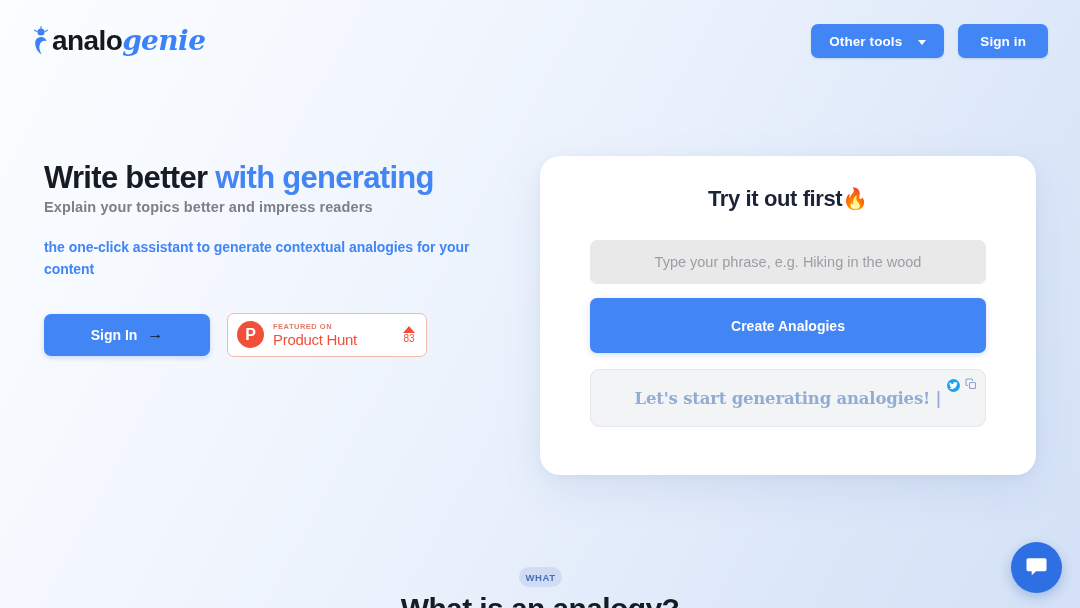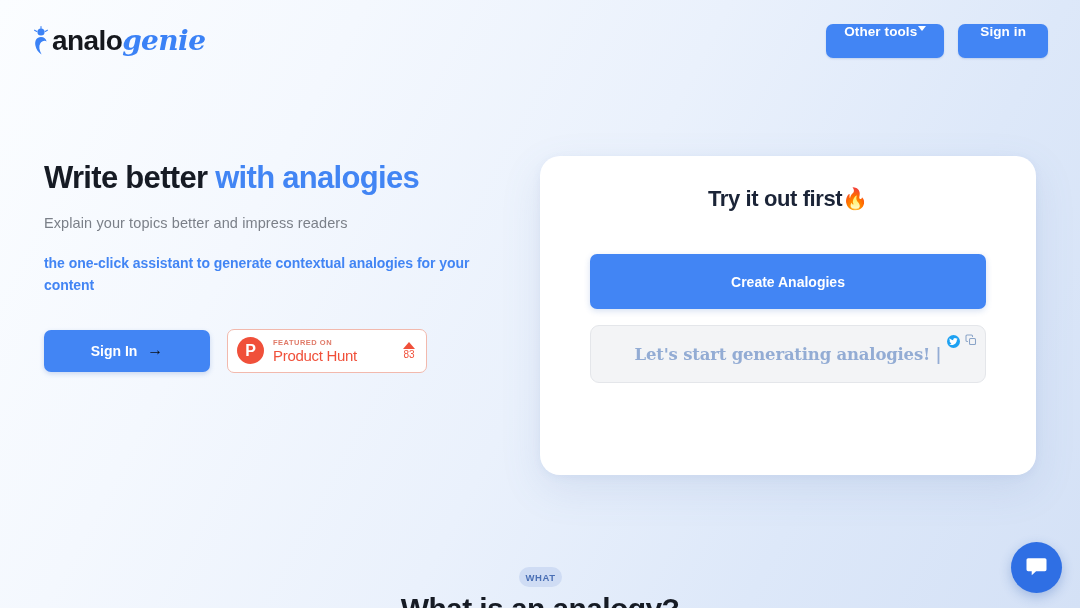--- a/index.html
+++ b/index.html
@@ -64,22 +64,23 @@
     background: #4285f4;
     color: #ffffff;
     border: none;
     border-radius: 7px;
     font-family: "Liberation Sans", sans-serif;
     font-size: 13.5px;
     font-weight: 700;
     letter-spacing: 0.1px;
     cursor: pointer;
     display: inline-flex;
-    justify-content: center;
-    gap: 1px;
+    align-items: center;
+    justify-content: center;
+    gap: 16px;
     box-shadow: 0 1px 2px rgba(40,90,180,.18);
   }
   .btn-other-tools { height: 34px; padding: 0 18px; }
   .btn-signin-top  { height: 34px; padding: 0 22px; }
   .caret {
     width: 0; height: 0;
     border-left: 4px solid transparent;
     border-right: 4px solid transparent;
     border-top: 5px solid #ffffff;
     display: inline-block;
@@ -96,24 +97,24 @@
   .hero-title {
     font-size: 31px;
     line-height: 1.18;
     font-weight: 700;
     letter-spacing: -0.7px;
     color: #161b24;
   }
   .hero-title .accent { color: #4285f4; }
 
   .hero-sub {
-    margin-top: 18px;
+    margin-top: 2px;
     font-size: 14.5px;
     color: #7b8089;
-    font-weight: 400;
+    font-weight: 700;
     letter-spacing: .1px;
   }
 
   .hero-tagline {
     margin-top: 21px;
     font-size: 14px;
     font-weight: 700;
     color: #4285f4;
     line-height: 1.62;
     letter-spacing: -0.05px;
@@ -368,21 +369,21 @@
   <div class="header-actions">
     <button class="btn-pill btn-other-tools">
       <span>Other tools</span>
       <span class="caret"></span>
     </button>
     <button class="btn-pill btn-signin-top">Sign in</button>
   </div>
 </div>
 
 <div class="hero-left">
-  <h1 class="hero-title"><span>Write better </span><span class="accent">with analogies</span></h1>
+  <h1 class="hero-title"><span>Write better </span><span class="accent">with generating</span></h1>
 
   <p class="hero-sub">Explain your topics better and impress readers</p>
 
   <p class="hero-tagline">the one-click assistant to generate contextual analogies for your content</p>
 
   <div class="hero-cta-row">
     <button class="btn-signin-hero">
       <span>Sign In</span>
       <span class="arrow">→</span>
     </button>
@@ -397,20 +398,21 @@
         <span class="ph-tri"></span>
         <span class="ph-count">83</span>
       </div>
     </div>
   </div>
 </div>
 
 <div class="demo-card">
   <div class="demo-title"><span>Try it out first</span><span class="fire">🔥</span></div>
 
+  <input class="phrase-input" type="text" placeholder="Type your phrase, e.g. Hiking in the wood" style="">
 
   <button class="btn-create">Create Analogies</button>
 
   <div class="output-box">
     <div class="output-icons">
       <span class="icon-twitter">
         <svg width="9" height="9" viewBox="0 0 24 24" fill="#ffffff">
           <path d="M23 4.9c-.8.4-1.7.6-2.6.8 1-.6 1.7-1.5 2-2.6-.9.5-1.9.9-3 1.1-.9-.9-2.1-1.5-3.4-1.5-2.6 0-4.7 2.1-4.7 4.7 0 .4 0 .7.1 1.1C7.6 8.3 4.1 6.4 1.7 3.5c-.4.7-.6 1.5-.6 2.4 0 1.6.8 3 2.1 3.9-.8 0-1.5-.2-2.1-.6v.1c0 2.3 1.6 4.2 3.8 4.6-.4.1-.8.2-1.2.2-.3 0-.6 0-.9-.1.6 1.9 2.3 3.2 4.4 3.3-1.6 1.3-3.6 2-5.8 2-.4 0-.8 0-1.1-.1 2.1 1.3 4.6 2.1 7.2 2.1 8.7 0 13.4-7.2 13.4-13.4v-.6c.9-.7 1.7-1.5 2.3-2.4z"></path>
         </svg>
       </span>

